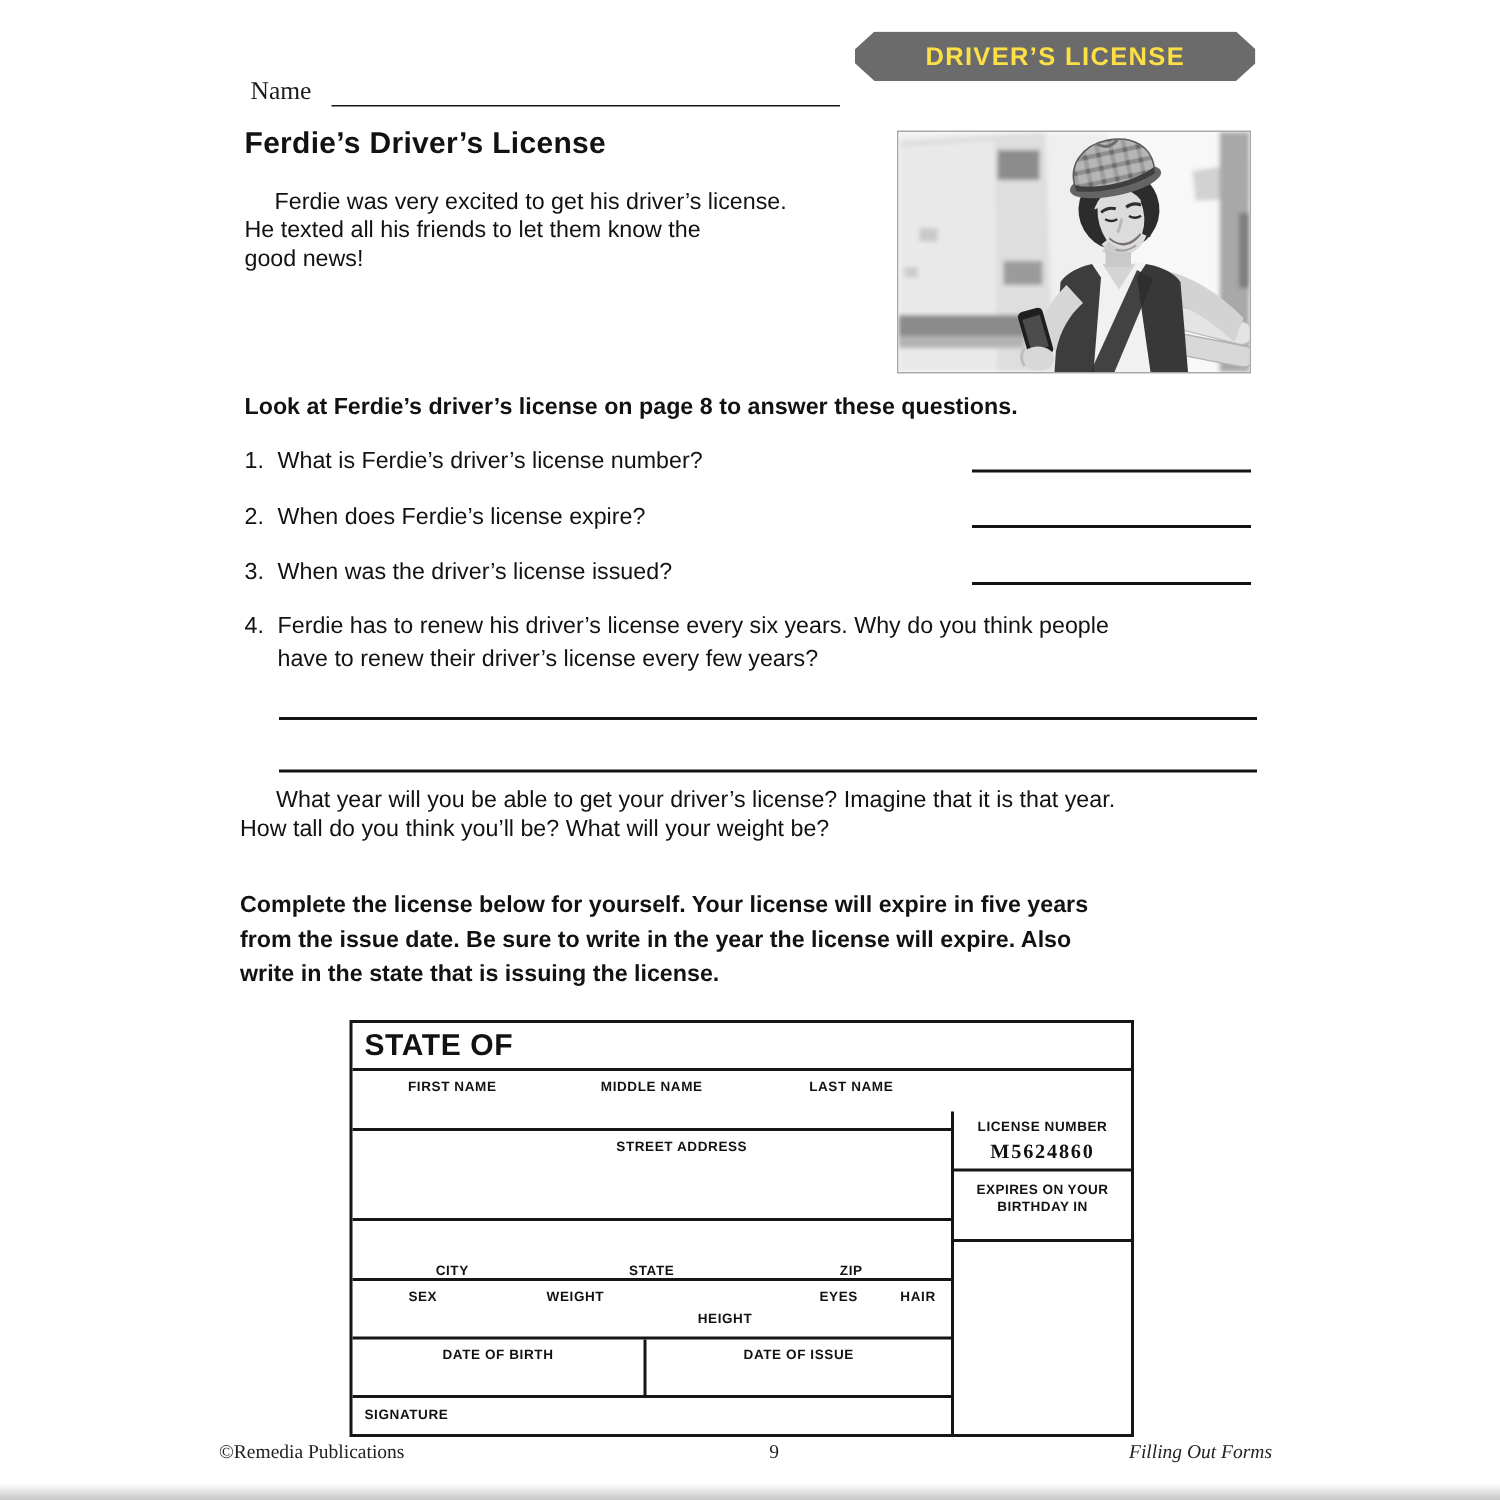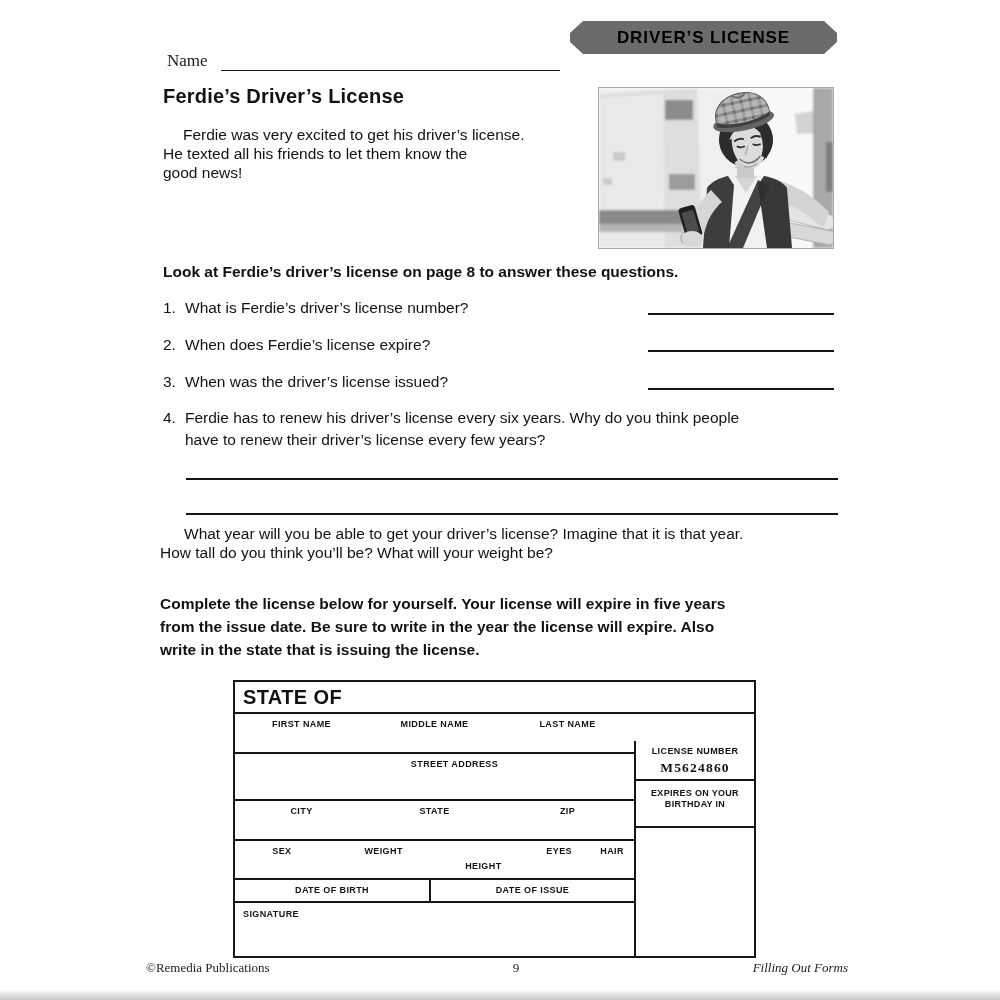--- a/index.html
+++ b/index.html
@@ -3,21 +3,21 @@
 <meta charset="utf-8">
 <style>
   html,body{margin:0;padding:0;background:#fff;}
   .page{position:relative;width:1000px;height:1000px;background:#ffffff;
         font-family:"Liberation Sans",sans-serif;color:#121212;overflow:hidden;}
 
   
   .banner{position:absolute;left:570px;top:21px;width:267px;height:33px;background:#6b6b6b;
           clip-path:polygon(13px 0,calc(100% - 13px) 0,100% 36%,100% 64%,calc(100% - 13px) 100%,13px 100%,0 64%,0 36%);
           display:flex;align-items:center;justify-content:center;}
-  .banner span{color:#000000;font-weight:bold;font-size:17px;letter-spacing:.9px;}
+  .banner span{color:#fde047;font-weight:bold;font-size:17px;letter-spacing:.9px;}
 
   
   .name-label{position:absolute;left:167px;top:51px;font-family:"Liberation Serif","DejaVu Serif",serif;font-size:17px;color:#1a1a1a;}
   .name-rule{position:absolute;left:221px;top:70px;width:339px;border-top:1.6px solid #161616;}
 
   .title{position:absolute;left:163px;top:85px;font-size:20px;font-weight:bold;letter-spacing:.2px;}
 
   .para{position:absolute;font-size:15.5px;line-height:19px;}
   .para .line{white-space:nowrap;}
   .intro{left:163px;top:125px;}
@@ -48,22 +48,22 @@
 
   
   .form{position:absolute;left:233px;top:680px;width:523px;height:278px;border:2px solid #161616;
         box-sizing:border-box;display:flex;flex-direction:column;background:#fff;}
   .f-title{height:32px;flex:0 0 32px;border-bottom:2px solid #161616;display:flex;align-items:center;
            padding-left:8px;font-size:20px;font-weight:bold;letter-spacing:.4px;box-sizing:border-box;}
   .f-body{flex:1;display:flex;min-height:0;}
   .f-left{width:399px;display:flex;flex-direction:column;}
   .f-right{flex:1;border-left:2px solid #161616;display:flex;flex-direction:column;margin-top:27px;}
   .f-row{border-bottom:2px solid #161616;box-sizing:border-box;display:flex;}
-  .r-names{height:40px;} .r-street{height:47px;padding-left:40px;} .r-city{height:40px;}
-  .r-sex{height:39px;} .r-dob{height:23px;}
+  .r-names{height:40px;} .r-street{height:60px;padding-left:40px;} .r-city{height:40px;align-items:flex-end;}
+  .r-sex{height:39px;} .r-dob{height:39px;}
   .r-sig{flex:1;border-bottom:none;display:block;}
   .c{flex:1;padding-top:5px;text-align:center;font-size:9px;font-weight:bold;letter-spacing:.4px;}
   .w-sex{flex:0 0 23.5%;} .w-weight{flex:0 0 27.5%;} .w-height{flex:0 0 22.5%;margin-top:15px;}
   .w-eyes{flex:0 0 15.5%;} .w-hair{flex:1;}
   .c-dob{flex:0 0 196px;border-right:2px solid #161616;box-sizing:border-box;}
   .c-issue{flex:1;}
   .sig-lab{font-size:9px;font-weight:bold;letter-spacing:.4px;padding:6px 0 0 8px;text-align:left;}
   .r-lic{height:40px;flex:0 0 40px;border-bottom:2px solid #161616;box-sizing:border-box;text-align:center;padding-top:5px;
          font-size:9px;font-weight:bold;letter-spacing:.4px;}
   .lic-num{font-family:"Liberation Serif","DejaVu Serif",serif;font-weight:bold;font-size:13.5px;

